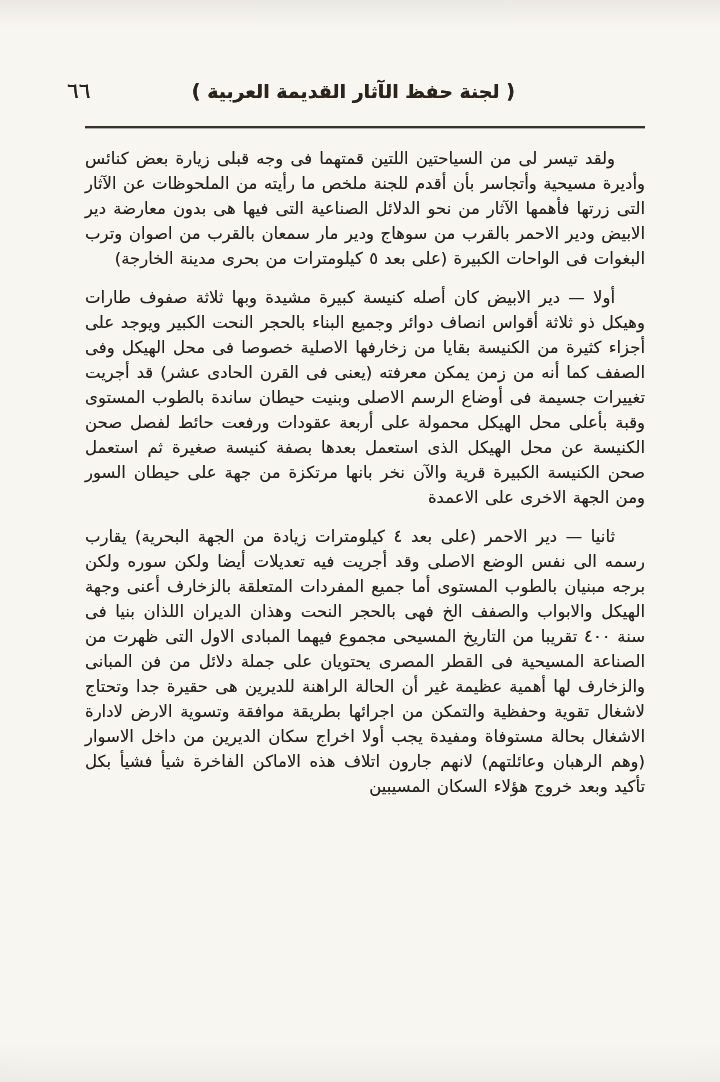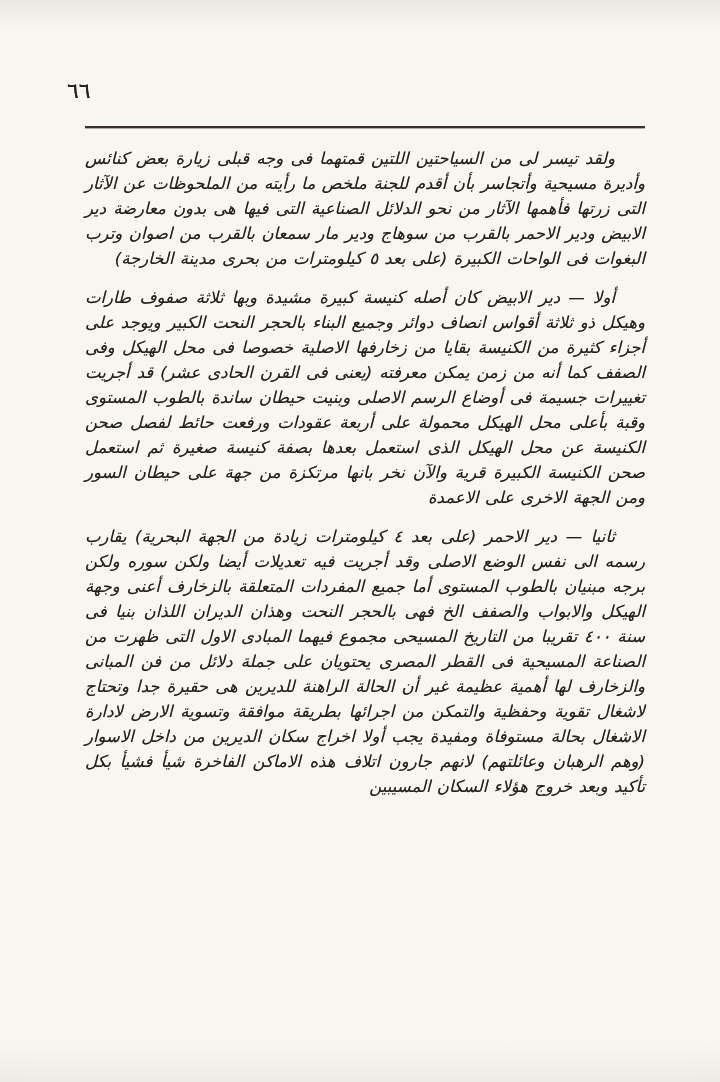--- a/index.html
+++ b/index.html
@@ -64,21 +64,20 @@
     text-align: justify;
     font-size: 16.5px;
     line-height: 25px;
     color: #241f18;
     text-shadow: 0 0 0.6px rgba(36,31,24,0.55);
   }
   .para {
     margin: 12px 0 14px 0;
     text-indent: 30px;
     word-spacing: 1px;
-    font-style: italic;
   }
   .para:last-child { margin-bottom: 0; }
   
   .edge-shade-top {
     position: absolute; left: 0; top: 0; width: 100%; height: 30px;
     background: linear-gradient(to bottom, rgba(120,115,105,0.10), rgba(120,115,105,0));
     pointer-events: none;
   }
   .edge-shade-bottom {
     position: absolute; left: 0; bottom: 0; width: 100%; height: 40px;
@@ -88,20 +87,21 @@
 </style>
 </head>
 <body>
 
 <div class="scan">
   <div class="edge-shade-top"></div>
 
   <div class="page-inner">
 
     <div class="page-header">
+      <span class="header-title">( لجنة حفظ الآثار القديمة العربية )</span>
       <span class="page-number">٦٦</span>
     </div>
 
     <div class="header-rule"></div>
 
     <div class="body-text">
       <p class="para">ولقد تيسر لى من السياحتين اللتين قمتهما فى وجه قبلى زيارة بعض كنائس وأديرة مسيحية وأتجاسر بأن أقدم للجنة ملخص ما رأيته من الملحوظات عن الآثار التى زرتها فأهمها الآثار من نحو الدلائل الصناعية التى فيها هى بدون معارضة دير الابيض ودير الاحمر بالقرب من سوهاج ودير مار سمعان بالقرب من اصوان وترب البغوات فى الواحات الكبيرة (على بعد ٥ كيلومترات من بحرى مدينة الخارجة)</p>
       <p class="para">أولا — دير الابيض كان أصله كنيسة كبيرة مشيدة وبها ثلاثة صفوف طارات وهيكل ذو ثلاثة أقواس انصاف دوائر وجميع البناء بالحجر النحت الكبير ويوجد على أجزاء كثيرة من الكنيسة بقايا من زخارفها الاصلية خصوصا فى محل الهيكل وفى الصفف كما أنه من زمن يمكن معرفته (يعنى فى القرن الحادى عشر) قد أجريت تغييرات جسيمة فى أوضاع الرسم الاصلى وبنيت حيطان ساندة بالطوب المستوى وقبة بأعلى محل الهيكل محمولة على أربعة عقودات ورفعت حائط لفصل صحن الكنيسة عن محل الهيكل الذى استعمل بعدها بصفة كنيسة صغيرة ثم استعمل صحن الكنيسة الكبيرة قرية والآن نخر بانها مرتكزة من جهة على حيطان السور ومن الجهة الاخرى على الاعمدة</p>
       <p class="para">ثانيا — دير الاحمر (على بعد ٤ كيلومترات زيادة من الجهة البحرية) يقارب رسمه الى نفس الوضع الاصلى وقد أجريت فيه تعديلات أيضا ولكن سوره ولكن برجه مبنيان بالطوب المستوى أما جميع المفردات المتعلقة بالزخارف أعنى وجهة الهيكل والابواب والصفف الخ فهى بالحجر النحت وهذان الديران اللذان بنيا فى سنة ٤٠٠ تقريبا من التاريخ المسيحى مجموع فيهما المبادى الاول التى ظهرت من الصناعة المسيحية فى القطر المصرى يحتويان على جملة دلائل من فن المبانى والزخارف لها أهمية عظيمة غير أن الحالة الراهنة للديرين هى حقيرة جدا وتحتاج لاشغال تقوية وحفظية والتمكن من اجرائها بطريقة موافقة وتسوية الارض لادارة الاشغال بحالة مستوفاة ومفيدة يجب أولا اخراج سكان الديرين من داخل الاسوار (وهم الرهبان وعائلتهم) لانهم جارون اتلاف هذه الاماكن الفاخرة شيأ فشيأ بكل تأكيد وبعد خروج هؤلاء السكان المسيبين</p>
     </div>

